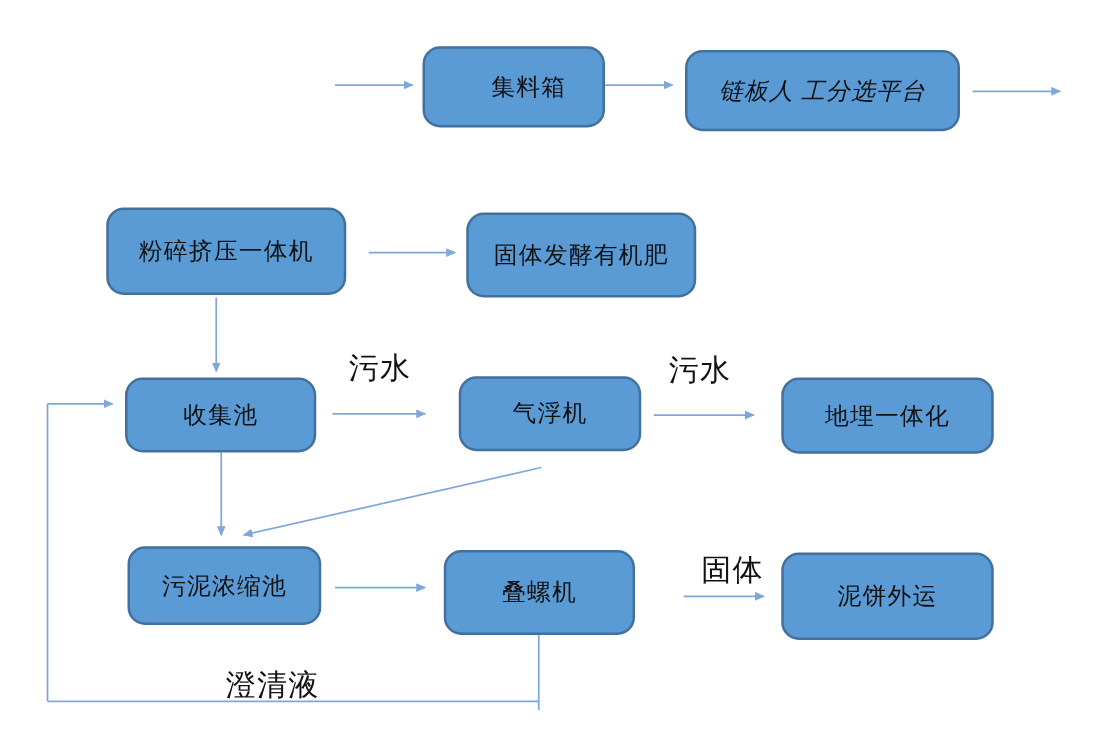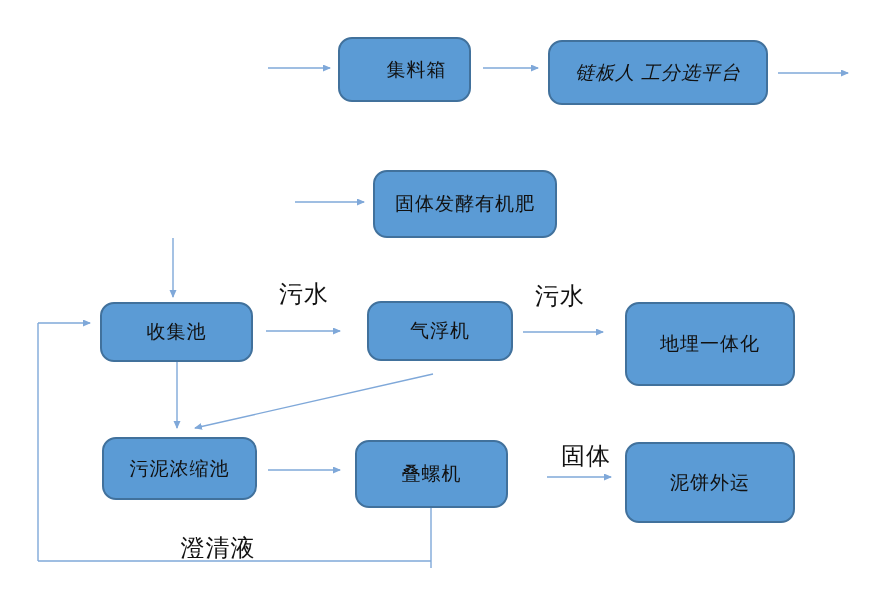--- a/index.html
+++ b/index.html
@@ -47,30 +47,30 @@
   .elabel {
     position: absolute;
     transform: translate(-50%, -50%);
     color: var(--text);
     font-size: 24px;
     letter-spacing: 1px;
     white-space: nowrap;
   }
   
   .n0  { left: 88px;  top: 38px;  width: 174px; height: 63px; }
-  .n1  { left: 338px; top: 37px;  width: 133px; height: 65px; padding-left: 24px; }
+  .n1  { left: 338px; top: 37px;  width: 146px; height: 65px; padding-left: 24px; }
   .n2  { left: 548px; top: 40px;  width: 220px; height: 65px; font-style: italic; }
   .n3  { left: 85px;  top: 166px; width: 192px; height: 70px; }
   .n4  { left: 373px; top: 170px; width: 184px; height: 68px; }
   .n5  { left: 100px; top: 302px; width: 153px; height: 60px; }
   .n6  { left: 367px; top: 301px; width: 146px; height: 60px; }
-  .n7  { left: 625px; top: 302px; width: 170px; height: 84px; }
+  .n7  { left: 625px; top: 302px; width: 170px; height: 61px; }
   .n8  { left: 102px; top: 437px; width: 155px; height: 63px; }
   .n9  { left: 355px; top: 440px; width: 153px; height: 68px; }
-  .n10 { left: 625px; top: 442px; width: 170px; height: 81px; }
+  .n10 { left: 625px; top: 442px; width: 170px; height: 70px; }
   
   .el0 { left: 304px; top: 294px; }
   .el1 { left: 560px; top: 296px; }
   .el2 { left: 586px; top: 456px; }
   .el3 { left: 218px; top: 548px; }
 </style>
 </head>
 <body>
 
 <div class="canvas">
@@ -97,20 +97,23 @@
     <line x1="38" y1="561" x2="38" y2="323"></line>
     <line x1="38" y1="323" x2="90" y2="323" marker-end="url(#ah)"></line>
   </svg>
 
   <div class="node n1">
     <span>集料箱</span>
   </div>
   <div class="node n2">
     <span>链板人 工分选平台</span>
   </div>
+  <div class="node n3">
+    <span>粉碎挤压一体机</span>
+  </div>
   <div class="node n4">
     <span>固体发酵有机肥</span>
   </div>
   <div class="node n5">
     <span>收集池</span>
   </div>
   <div class="node n6">
     <span>气浮机</span>
   </div>
   <div class="node n7">

